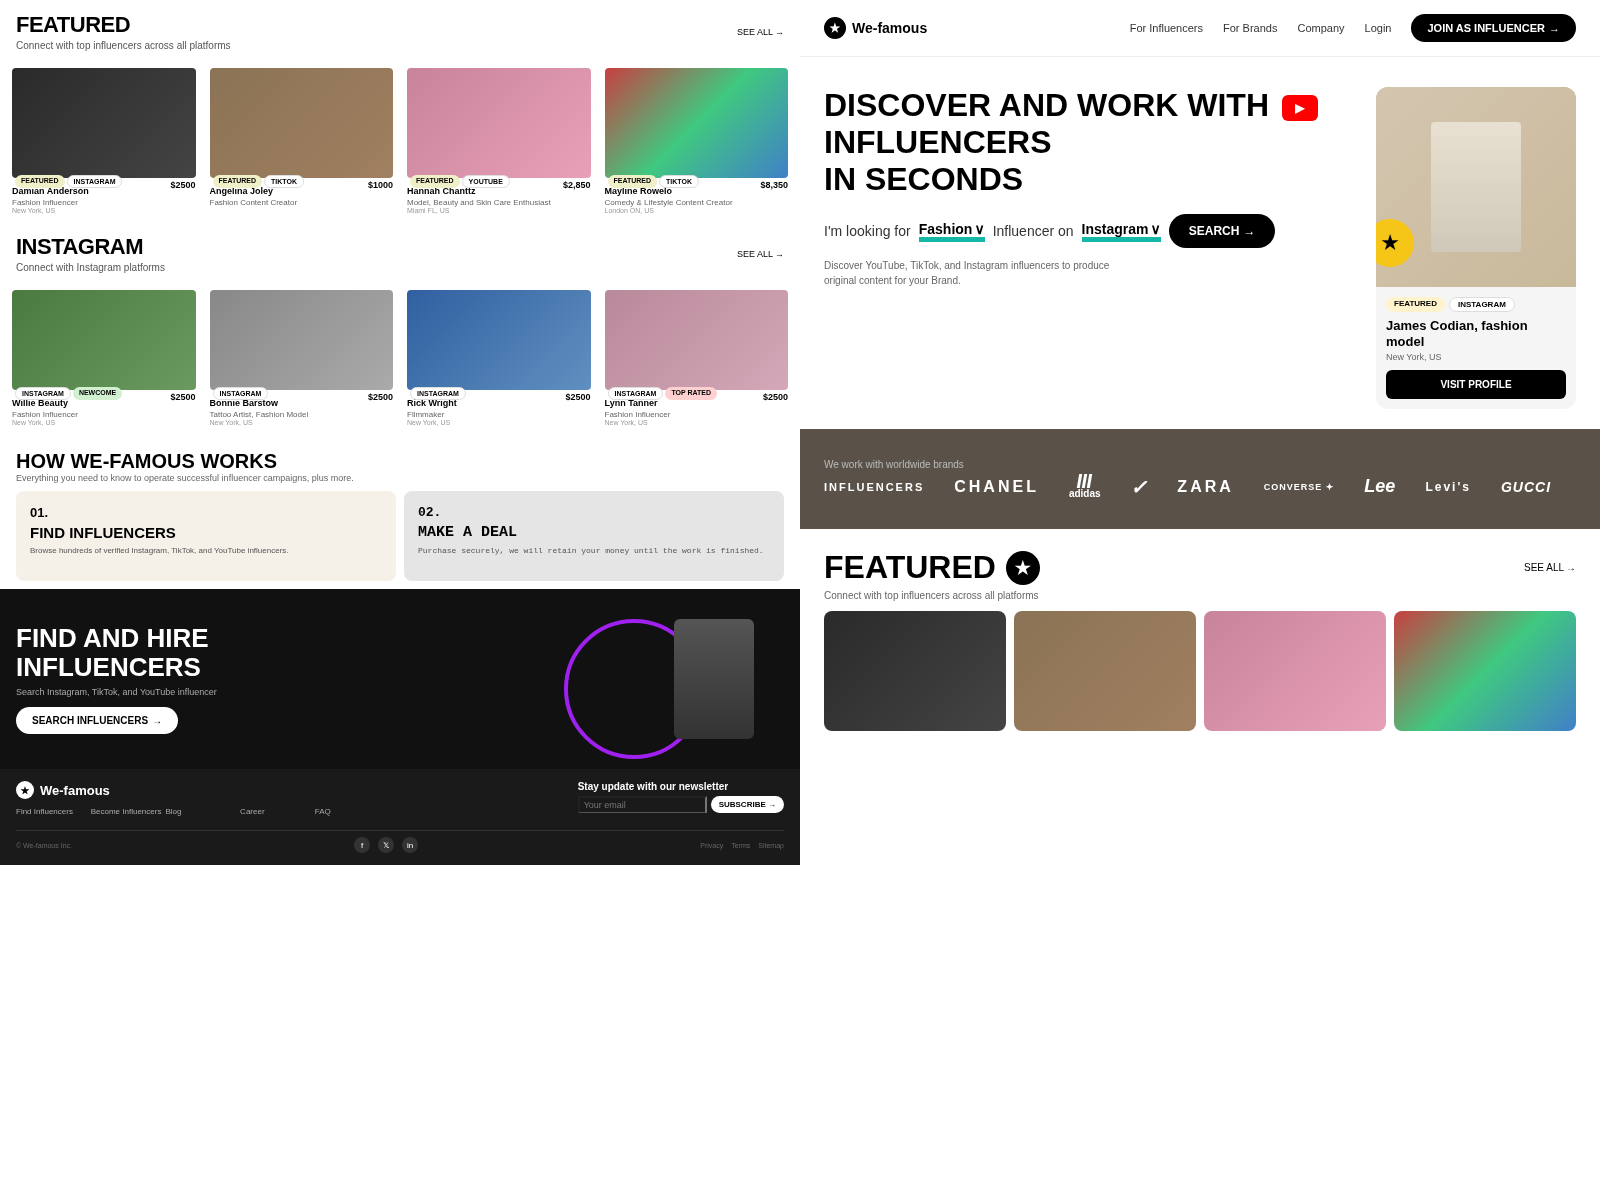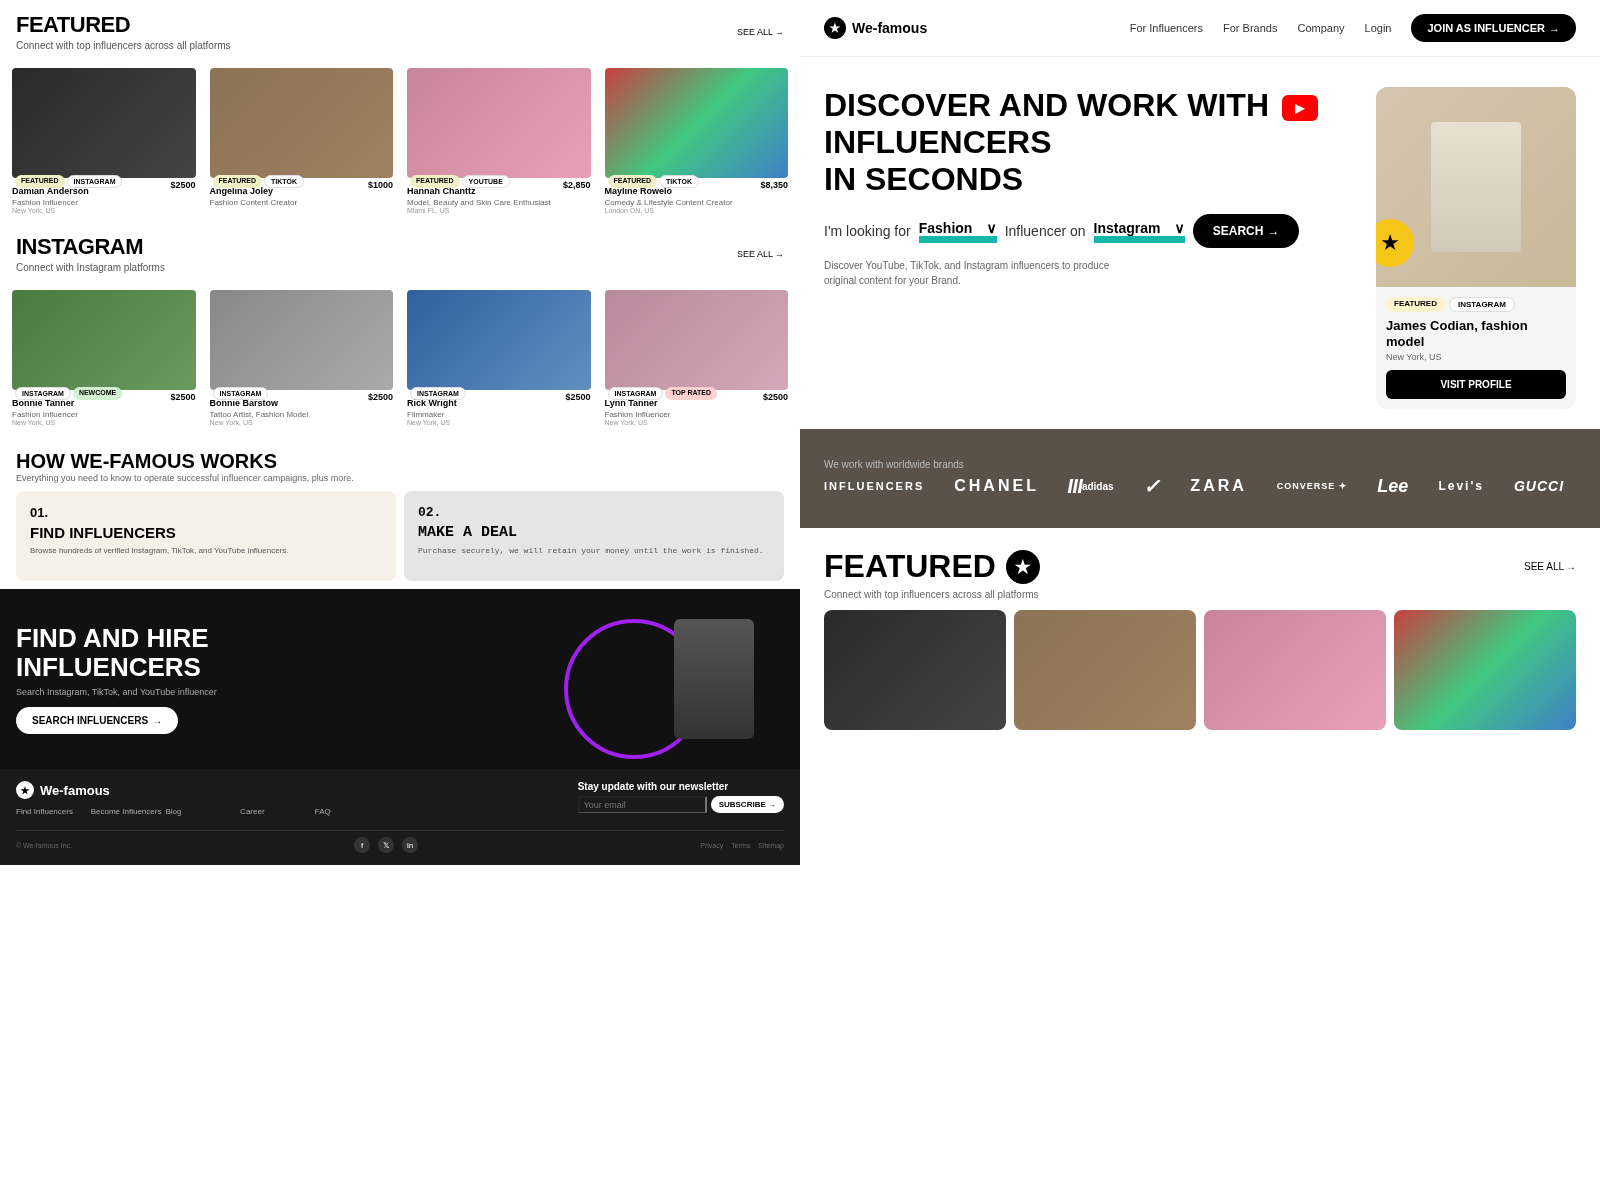--- a/index.html
+++ b/index.html
@@ -80,21 +80,21 @@
     .nav-links { display: flex; gap: 20px; align-items: center; }
     .nav-link { font-size: 11px; color: #333; text-decoration: none; }
     .join-btn { background: #000; color: #fff; border: none; border-radius: 20px; padding: 8px 16px; font-size: 11px; font-weight: 700; cursor: pointer; display: flex; align-items: center; gap: 4px; }
 
     
     .hero { display: grid; grid-template-columns: 1fr auto; gap: 20px; padding: 30px 24px 20px; align-items: start; }
     .yt-icon { display: inline-flex; align-items: center; justify-content: center; width: 36px; height: 26px; background: #ff0000; border-radius: 6px; margin: 0 4px; vertical-align: middle; }
     .yt-icon::after { content: '▶'; color: #fff; font-size: 12px; }
     .search-row { display: flex; align-items: center; gap: 8px; margin-top: 16px; flex-wrap: wrap; }
     .search-label { font-size: 14px; color: #333; }
-    .dropdown-link { font-size: 14px; font-weight: 700; border-bottom: 7px solid #14b8a6; cursor: pointer; display: flex; align-items: center; gap: 14px; }
+    .dropdown-link { font-size: 14px; font-weight: 700; border-bottom: 5px solid #14b8a6; cursor: pointer; display: flex; align-items: center; gap: 2px; }
     .search-button { background: #000; color: #fff; border: none; border-radius: 20px; padding: 10px 20px; font-size: 12px; font-weight: 700; cursor: pointer; display: flex; align-items: center; gap: 4px; }
     .hero-description { font-size: 10px; color: #666; margin-top: 10px; line-height: 1.5; max-width: 320px; }
 
     
     .hero-card { background: #f5f5f5; border-radius: 12px; width: 200px; overflow: hidden; flex-shrink: 0; }
     .hero-card-img { width: 100%; height: 200px; background: linear-gradient(135deg, #d4c5b0, #c8b99a); position: relative; display: flex; align-items: center; justify-content: center; }
     .hero-star-badge { width: 48px; height: 48px; background: #f5c518; border-radius: 50%; border: 3px solid #f5c518; display: flex; align-items: center; justify-content: center; font-size: 22px; position: absolute; left: -10px; bottom: 20px; }
     .hero-card-body { padding: 10px; }
     .hero-card-badges { display: flex; gap: 4px; margin-bottom: 6px; }
     .hero-featured-badge { background: #fff3cd; border-radius: 20px; font-size: 8px; font-weight: 700; padding: 2px 8px; }
@@ -128,21 +128,21 @@
     
     .img-dark { background: linear-gradient(135deg, #2a2a2a, #444); }
     .img-warm { background: linear-gradient(135deg, #8B7355, #a08060); }
     .img-pink { background: linear-gradient(135deg, #c8849a, #e8a0b8); }
     .img-colorful { background: linear-gradient(135deg, #c84040, #40c880, #4080c8); }
     .img-green { background: linear-gradient(135deg, #4a7a40, #6a9a60); }
     .img-grey { background: linear-gradient(135deg, #888, #aaa); }
     .img-blue { background: linear-gradient(135deg, #3060a0, #6090c0); }
     .img-makeup { background: linear-gradient(135deg, #b8899a, #d4a8b8); }
 
-    .adidas-logo { font-weight: 900; font-size: 13px; display: flex; align-items: center; }
+    .adidas-logo { font-weight: 900; font-size: 13px; display: flex; flex-direction: column; align-items: center; }
     .adidas-stripes { display: flex; gap: 2px; }
     .adidas-stripe { width: 3px; height: 14px; background: #fff; transform: skewX(-10deg); }
 
     .nike-swoosh { font-size: 20px; font-style: italic; font-weight: 900; color: #fff; }
     .converse-logo { font-size: 9px; font-weight: 700; color: #fff; letter-spacing: 1px; }
     .lee-logo { font-size: 18px; font-weight: 900; color: #fff; font-style: italic; }
     .levis-logo { font-size: 12px; font-weight: 900; color: #fff; letter-spacing: 2px; }
 
     .footer-row { display: flex; justify-content: space-between; align-items: flex-start; margin-bottom: 6px; }
     .badge-pair { display: flex; gap: 2px; position: absolute; bottom: 26px; left: 3px; }
@@ -234,21 +234,21 @@
       </div>
     </div>
     <div class="influencer-grid">
       <div class="influencer-card">
         <div class="img-placeholder img-green" style="height:100px;border-radius:4px;"></div>
         <div class="badge-pair">
           <span class="badge instagram">INSTAGRAM</span>
           <span class="badge newcome">NEWCOME</span>
         </div>
         <div class="influencer-info">
-          <span class="influencer-name">Bonnie Tanner</span>
+          <span class="influencer-name">Willie Beauty</span>
           <span class="influencer-price">$2500</span>
           <div class="influencer-role">Fashion Influencer</div>
           <div class="influencer-location">New York, US</div>
         </div>
       </div>
       <div class="influencer-card">
         <div class="img-placeholder img-grey" style="height:100px;border-radius:4px;"></div>
         <div class="badge-pair">
           <span class="badge instagram">INSTAGRAM</span>
         </div>

